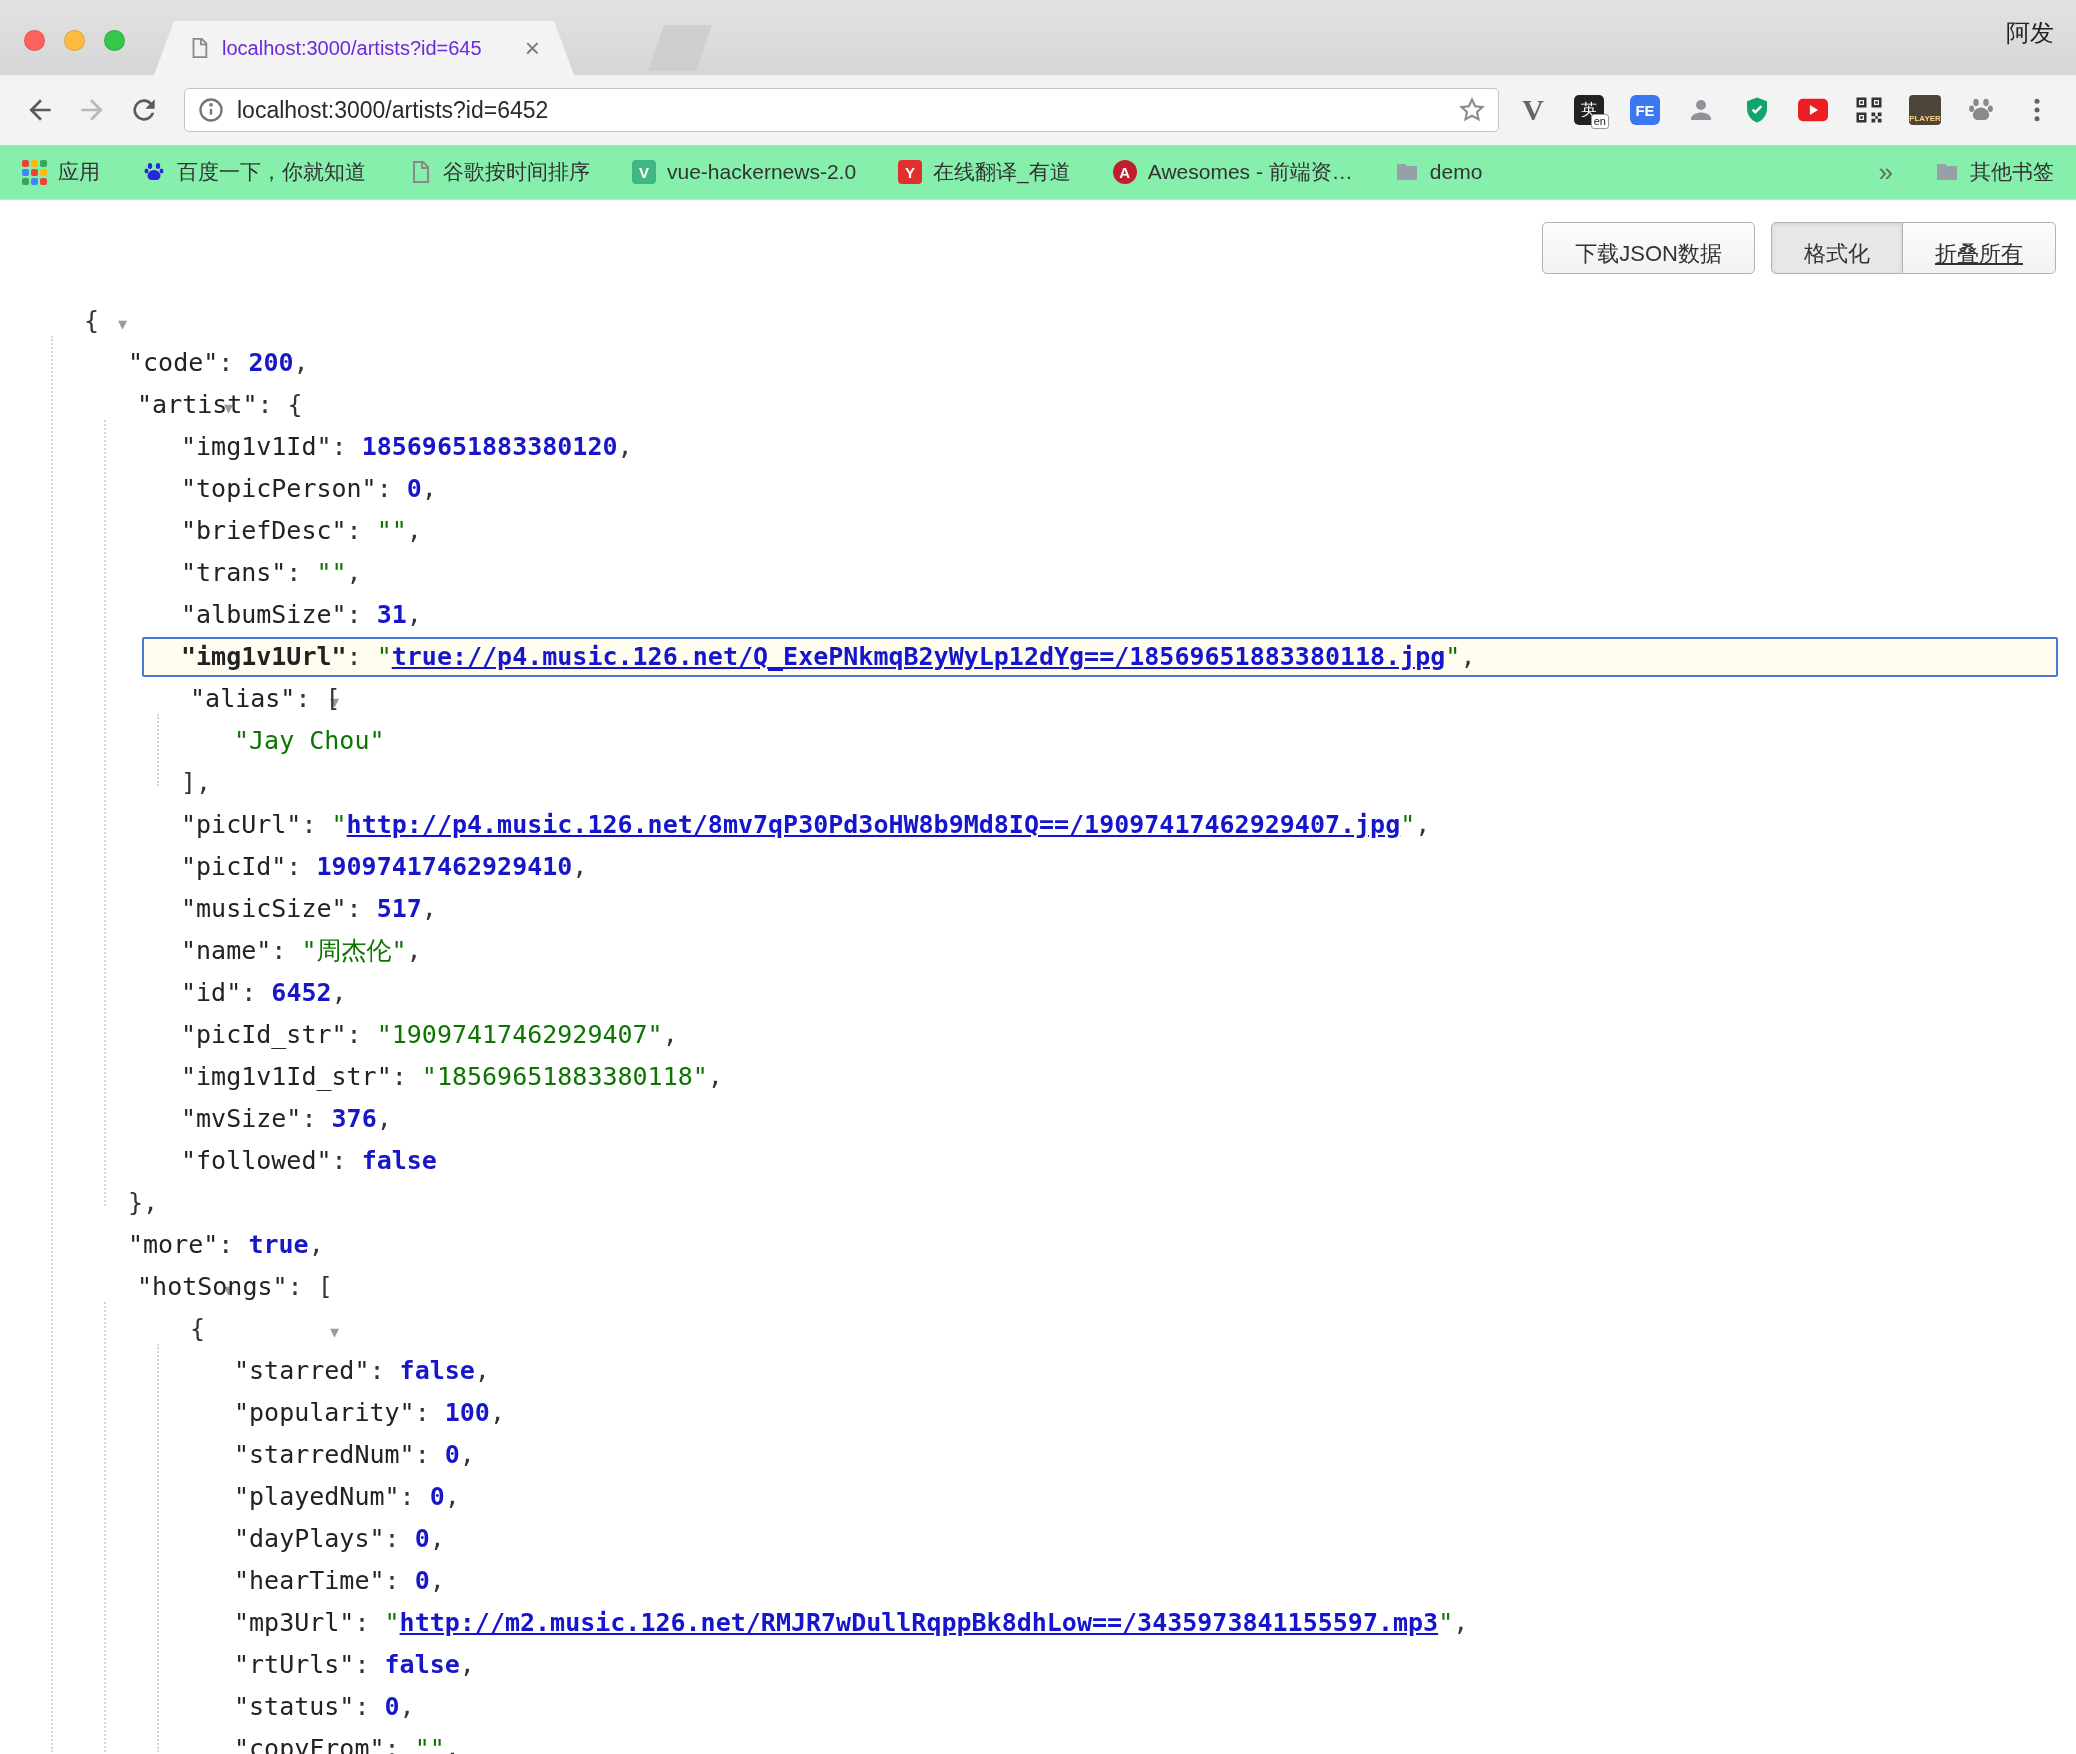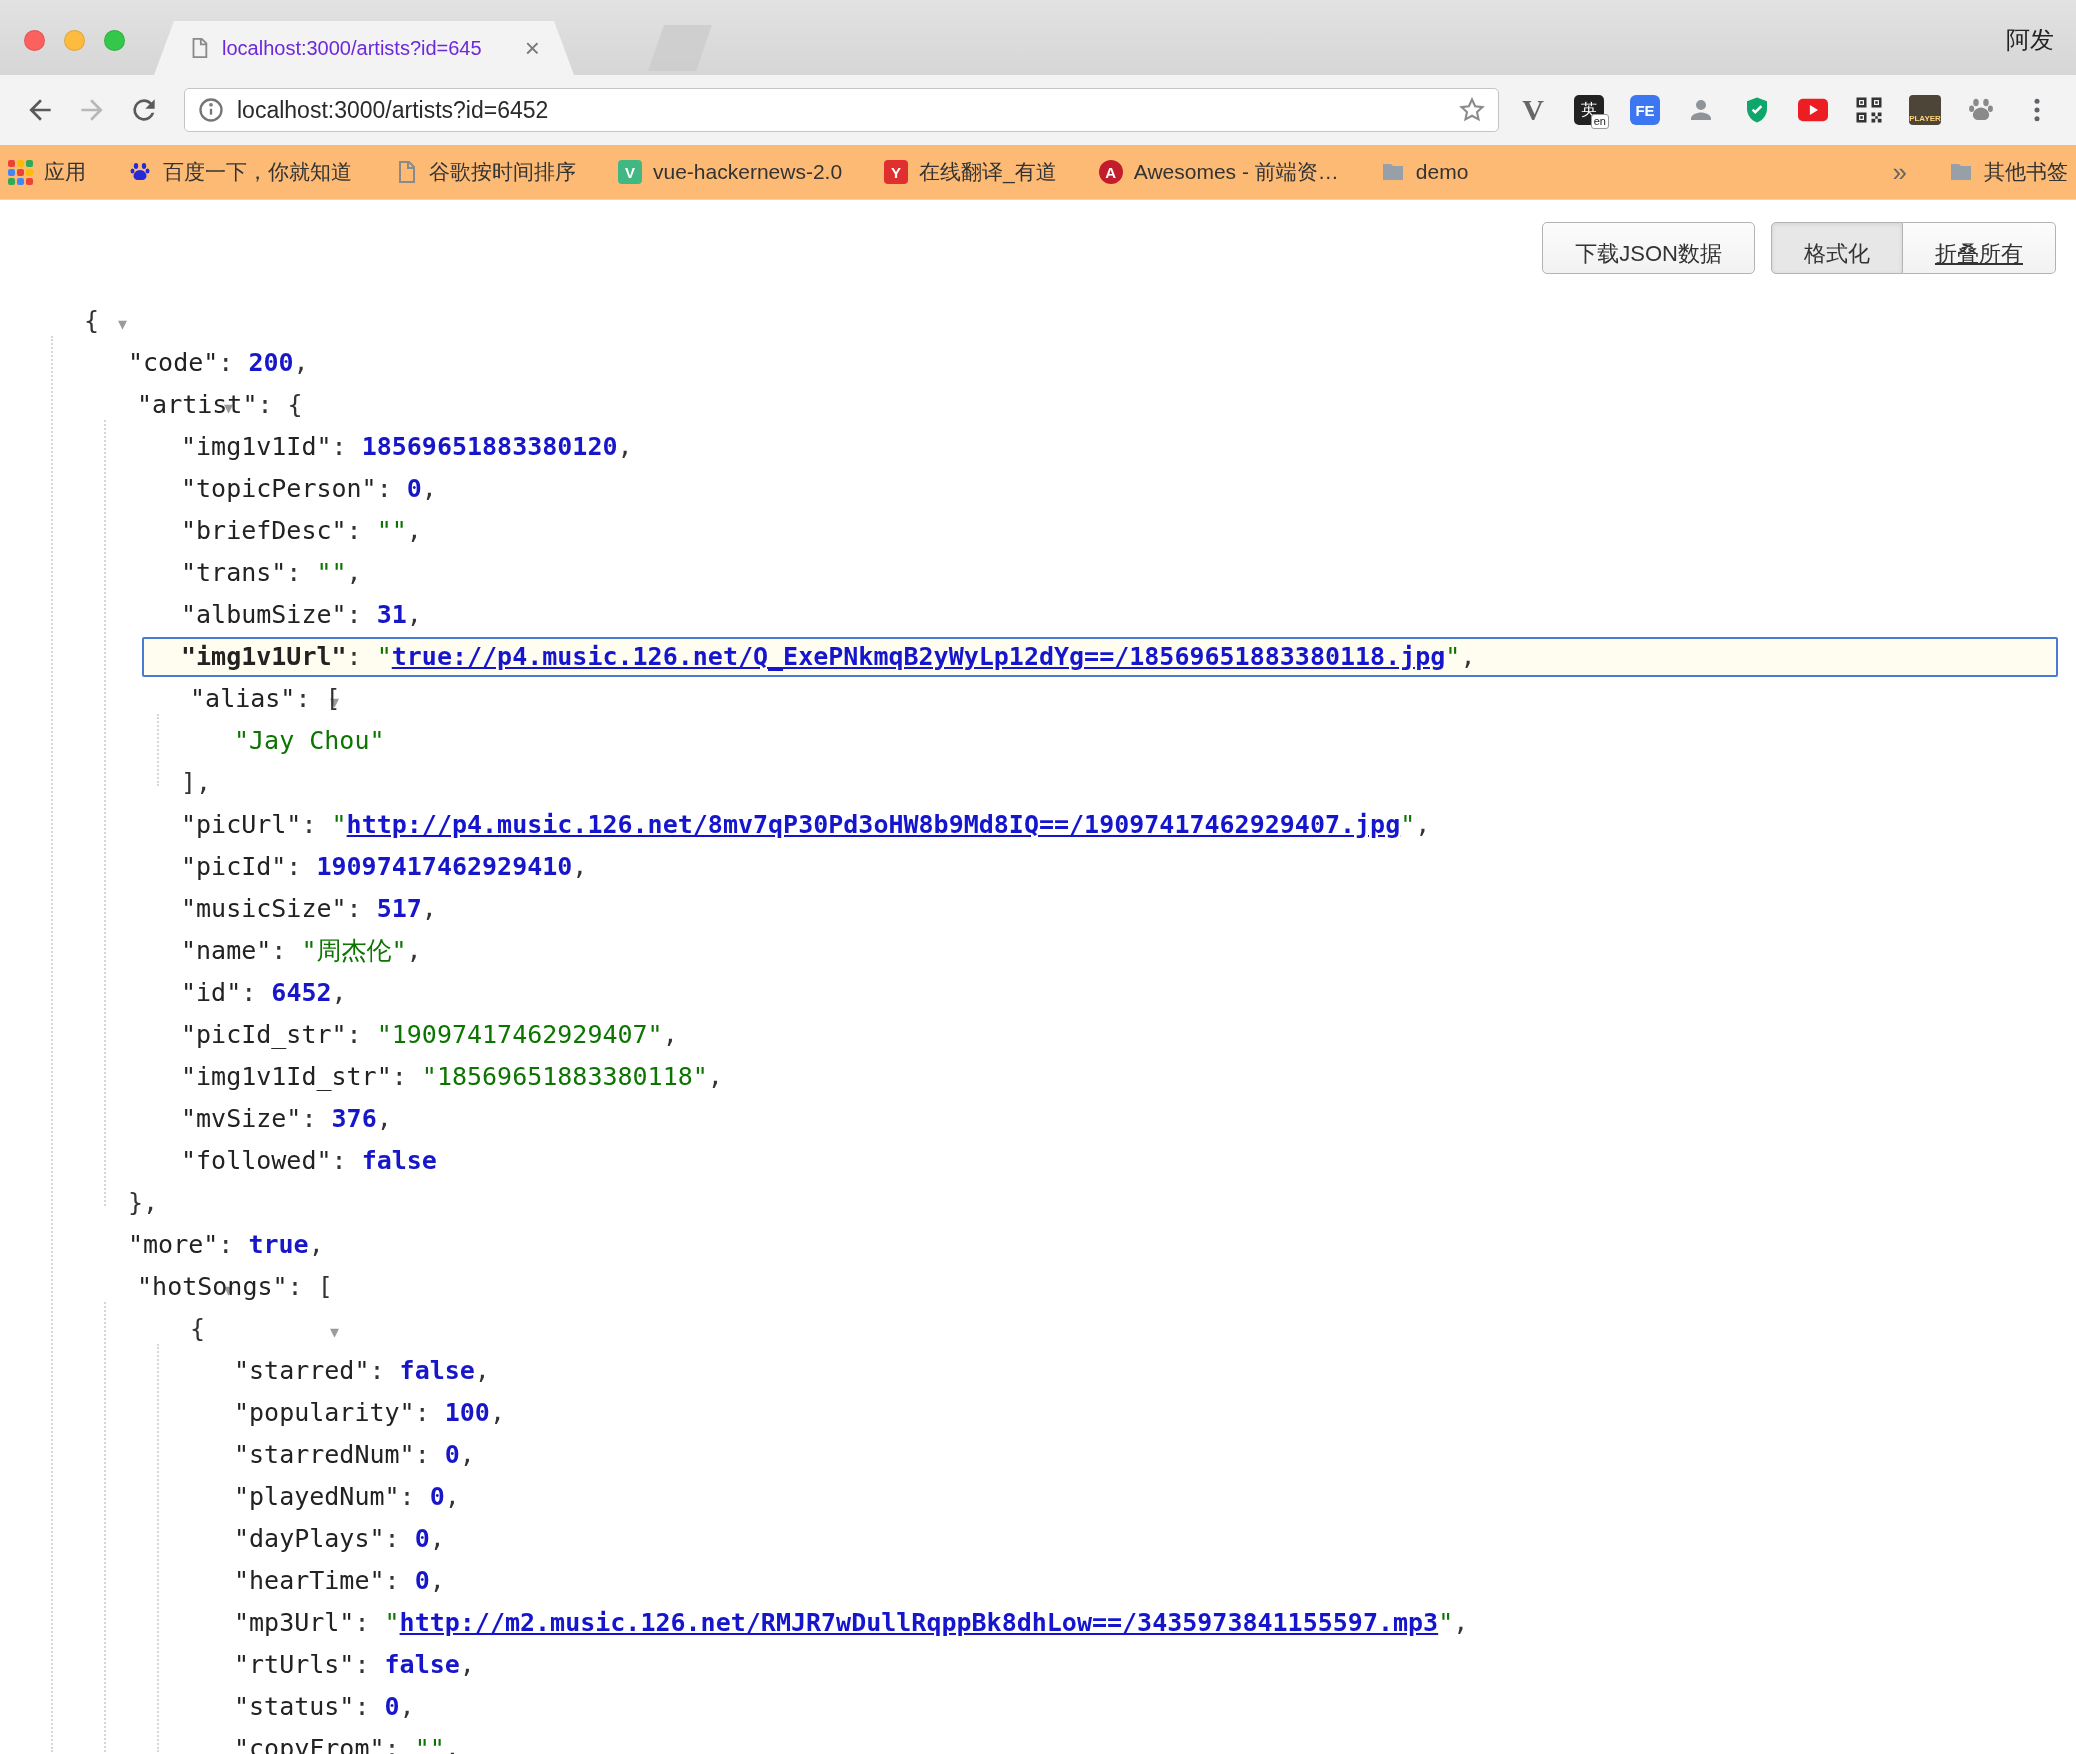--- a/index.html
+++ b/index.html
@@ -12,21 +12,21 @@
   .light { width:21px; height:21px; border-radius:50%; border:1px solid rgba(0,0,0,.12); }
   .light.red{background:#fc615d} .light.yellow{background:#fdbc40} .light.green{background:#34c749}
   .tab { position:absolute; left:154px; bottom:0; width:420px; height:54px; background:#f3f3f3;
          clip-path:polygon(20px 0, calc(100% - 20px) 0, 100% 100%, 0 100%);
          display:flex; align-items:center; gap:12px; padding:0 34px; }
   .tab-fav svg { width:22px; height:22px; display:block; }
   .tab-title { flex:1; font-size:20px; color:#6d28d9; white-space:nowrap; overflow:hidden; }
   .tab-close { font-size:26px; color:#7a7a7a; line-height:1; }
   .newtab { position:absolute; left:648px; bottom:4px; width:64px; height:46px; background:#cccccc;
             clip-path:polygon(16px 0, 100% 0, calc(100% - 16px) 100%, 0 100%); opacity:.85; }
-  .profile-name { position:absolute; right:22px; top:24px; font-size:24px; color:#222; }
+  .profile-name { position:absolute; right:22px; top:17px; font-size:24px; color:#222; }
 
   
   .toolbar { height:70px; background:#f3f3f3; display:flex; align-items:center; padding:0 14px; }
   .navbtn { width:52px; height:52px; border:none; background:transparent; display:flex; align-items:center; justify-content:center; }
   .navbtn svg { width:32px; height:32px; fill:#5a5a5a; }
   .navbtn.disabled svg { fill:#b8b8b8; }
   .omnibox { width:1315px; height:44px; margin-left:14px; background:#fff; border:1px solid #c5c5c5;
              border-radius:5px; display:flex; align-items:center; padding:0 12px; gap:12px; }
   .omnibox .url { flex:1; font-size:23px; color:#2a2a2a; white-space:nowrap; overflow:hidden; }
   .ic24 svg { width:28px; height:28px; display:block; }
@@ -37,22 +37,22 @@
   .ext-translate { width:30px; height:30px; background:#222; border-radius:5px; color:#fff; font-size:16px;
                    display:flex; align-items:center; justify-content:center; position:relative; }
   .ext-translate .en-badge { position:absolute; right:-5px; bottom:-4px; background:#fff; color:#222;
                    border:1px solid #999; border-radius:3px; font-size:11px; padding:0 2px; line-height:1.2; }
   .ext-fe { width:30px; height:30px; background:#3c76f1; border-radius:6px; color:#fff; font-weight:bold;
             font-size:15px; display:flex; align-items:center; justify-content:center; }
   .ext-player { width:32px; height:30px; background:#4c4538; border-radius:4px; color:#ffd27a; font-size:8px;
             font-weight:bold; display:flex; align-items:flex-end; justify-content:center; padding-bottom:2px; }
 
   
-  .bookmarks { height:55px; background:#fdba74; border-bottom:1px solid #d8d8d8; display:flex;
-               align-items:center; padding:0 8px; gap:42px; font-size:21px; color:#333; }
+  .bookmarks { height:55px; background:#86efac; border-bottom:1px solid #d8d8d8; display:flex;
+               align-items:center; padding:0 22px; gap:42px; font-size:21px; color:#333; }
   .bm { display:flex; align-items:center; gap:11px; white-space:nowrap; }
   .bm-ic { width:24px; height:24px; border-radius:4px; display:flex; align-items:center; justify-content:center;
            color:#fff; font-size:15px; font-weight:bold; flex:0 0 auto; }
   .bm-ic svg { width:24px; height:24px; display:block; }
   .ic-youdao { background:#e02f2f; }
   .ic-awesomes { background:#c21d2c; border-radius:50%; }
   .apps-ic { display:grid; grid-template-columns:repeat(3,7px); gap:2px; }
   .apps-ic i { width:7px; height:7px; border-radius:2px; display:block; }
   .bm-spacer { flex:1; }
   .bm-overflow { font-size:26px; color:#666; }

